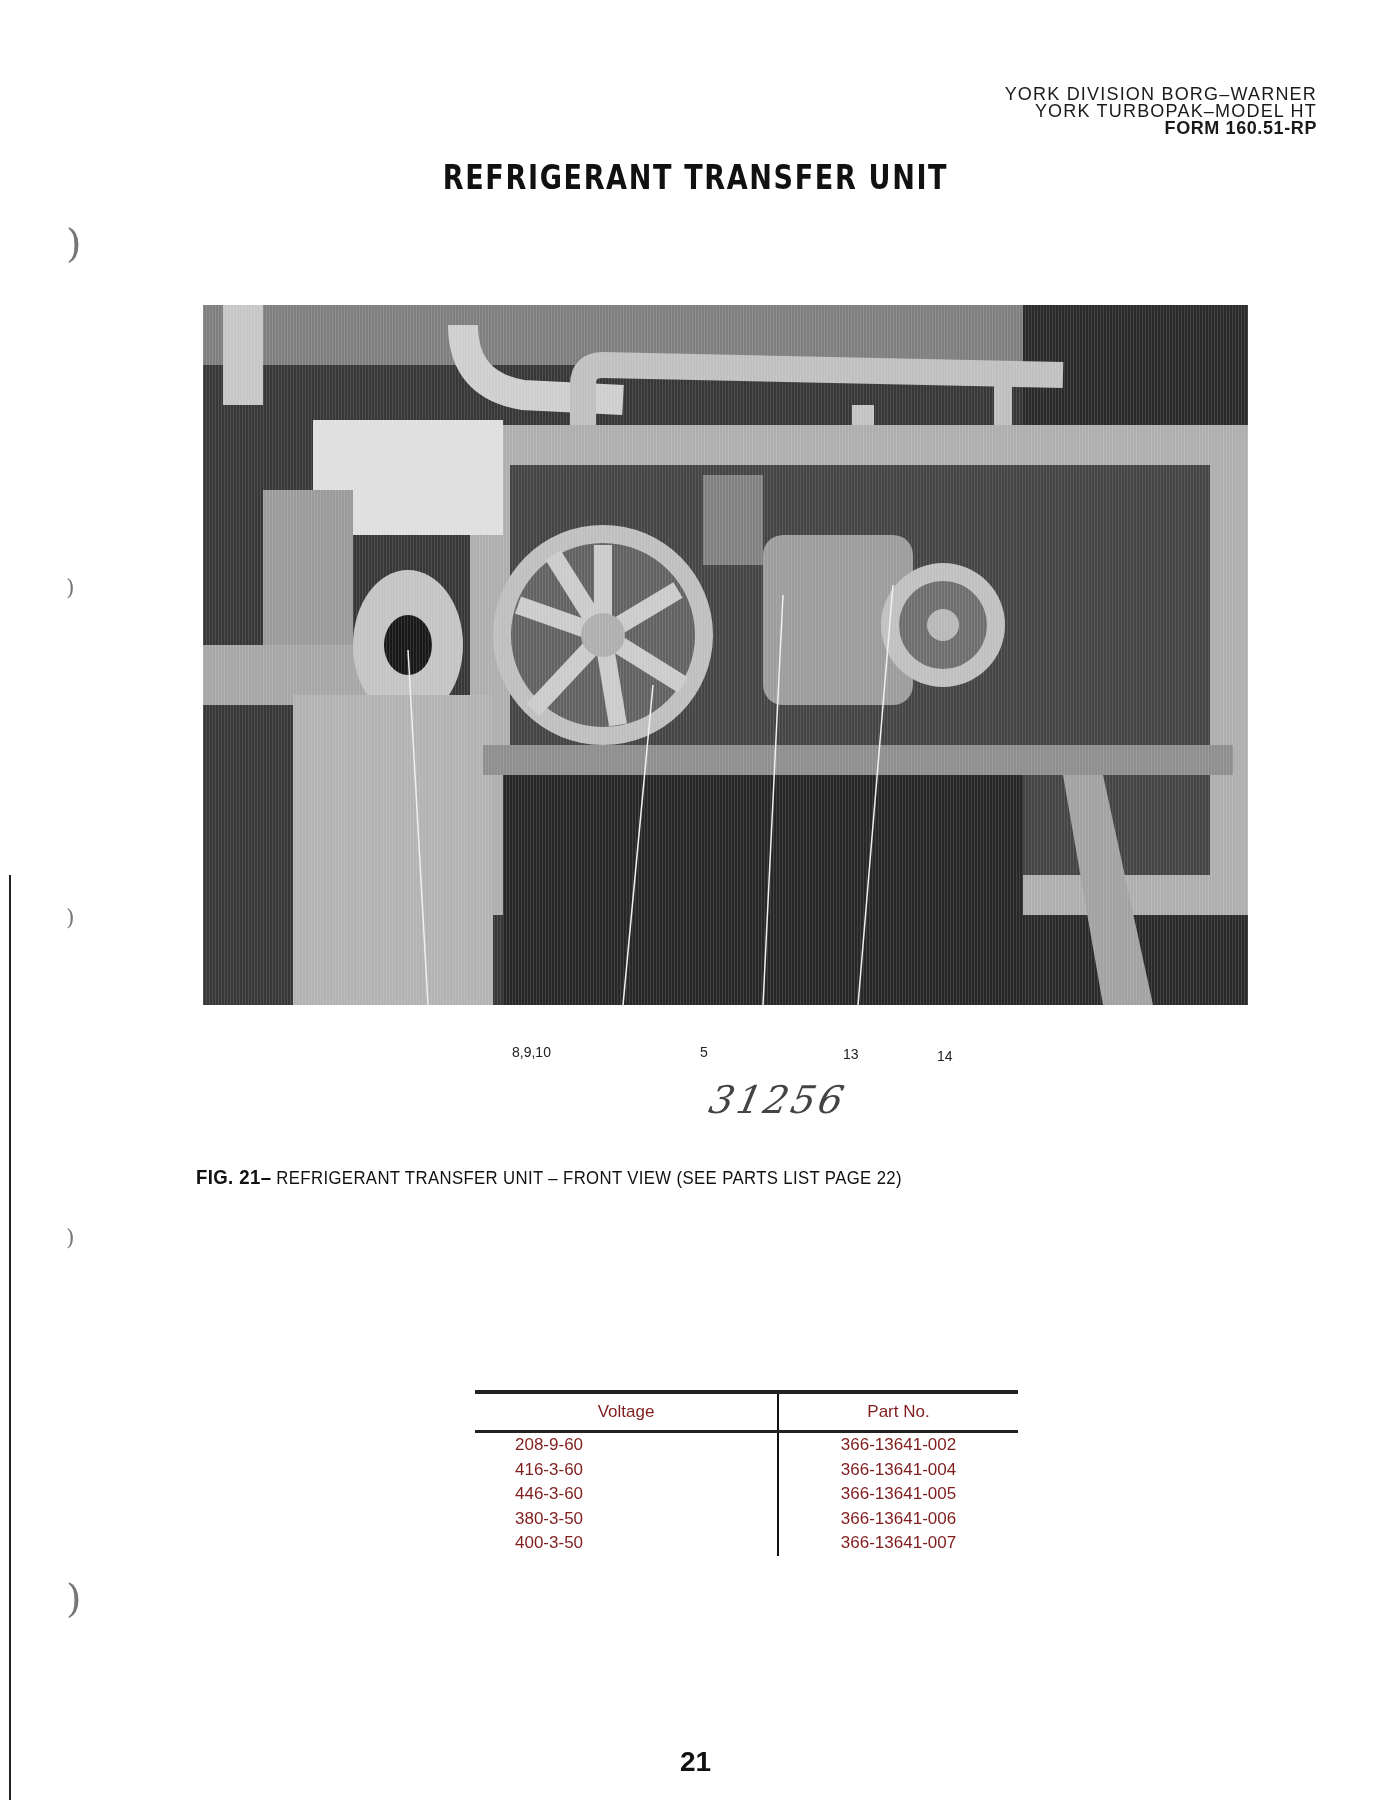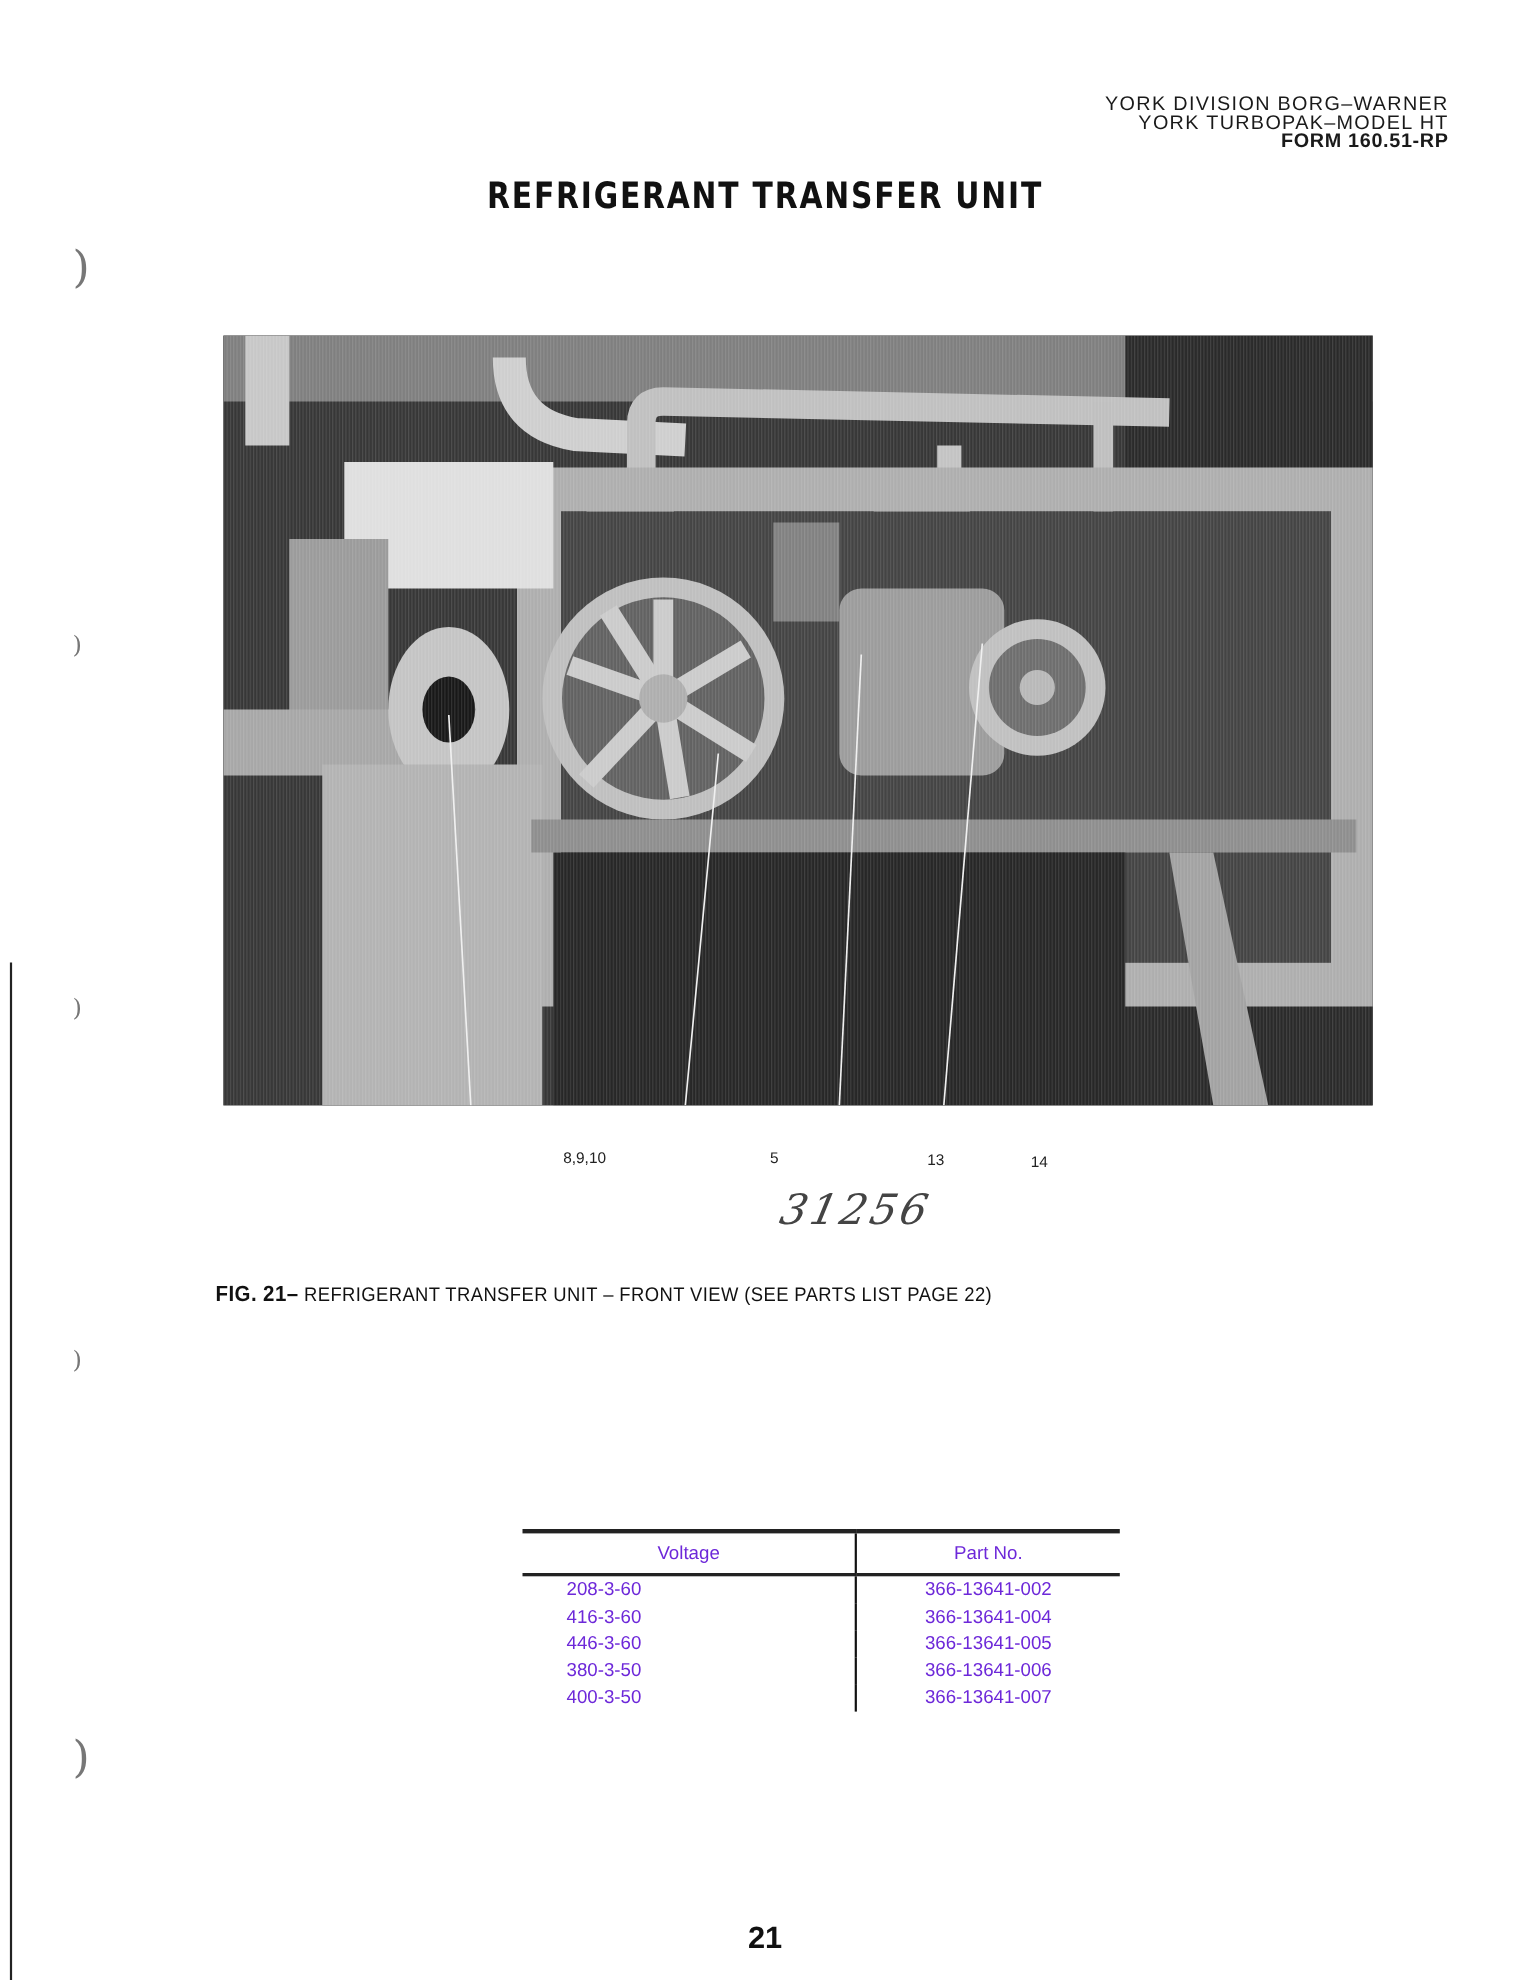--- a/index.html
+++ b/index.html
@@ -13,21 +13,21 @@
   .title { top:158px; left:0; width:1391px; text-align:center; font-family:"DejaVu Sans", sans-serif;
            font-size:33px; font-weight:bold; letter-spacing:2px; color:#111; transform:scaleX(0.82); }
   .photo { left:203px; top:305px; width:1045px; height:700px; overflow:hidden; background:#555; }
   .photo svg { display:block; }
   .callout { top:1044px; font-size:14px; color:#222; }
   .hand { top:1078px; left:710px; font-family:"DejaVu Serif", serif; font-style:italic; font-size:38px;
           color:#444; letter-spacing:3px; transform:skewX(-12deg); font-weight:normal; }
   .caption { top:1166px; left:196px; font-size:18px; letter-spacing:0.4px; color:#111; transform-origin:left; transform:scaleX(0.93); white-space:nowrap; }
   .caption b { font-size:20px; }
   table.parts { position:absolute; left:475px; top:1390px; width:543px; border-collapse:collapse;
-                font-size:17px; color:#6d28d9; }
+                font-size:17px; color:#7f1d1d; }
   table.parts th { font-weight:normal; height:34px; border-top:4px solid #222; border-bottom:3px solid #222; text-align:center; }
   table.parts td { height:24.5px; line-height:22px; padding:0; }
   table.parts td.v { padding-left:40px; }
   table.parts td.p { text-align:center; }
   table.parts .div { border-right:2px solid #111; width:262px; }
   table.parts tr.last td { border-bottom:3px solid #222; }
   .pageno { top:1746px; left:0; width:1391px; text-align:center; font-size:28px; font-weight:bold; }
   .margin-line { left:9px; top:875px; width:2px; height:925px; background:#222; }
   .mark { font-size:22px; color:#777; font-family:"DejaVu Serif", serif; }
 </style>
@@ -125,21 +125,21 @@
 
 <table class="parts">
   <thead>
     <tr>
       <th class="div">Voltage</th>
       <th>Part No.</th>
     </tr>
   </thead>
   <tbody>
     <tr>
-      <td class="v div">208-3-60</td>
+      <td class="v div">208-9-60</td>
       <td class="p">366-13641-002</td>
     </tr>
     <tr>
       <td class="v div">416-3-60</td>
       <td class="p">366-13641-004</td>
     </tr>
     <tr>
       <td class="v div">446-3-60</td>
       <td class="p">366-13641-005</td>
     </tr>

